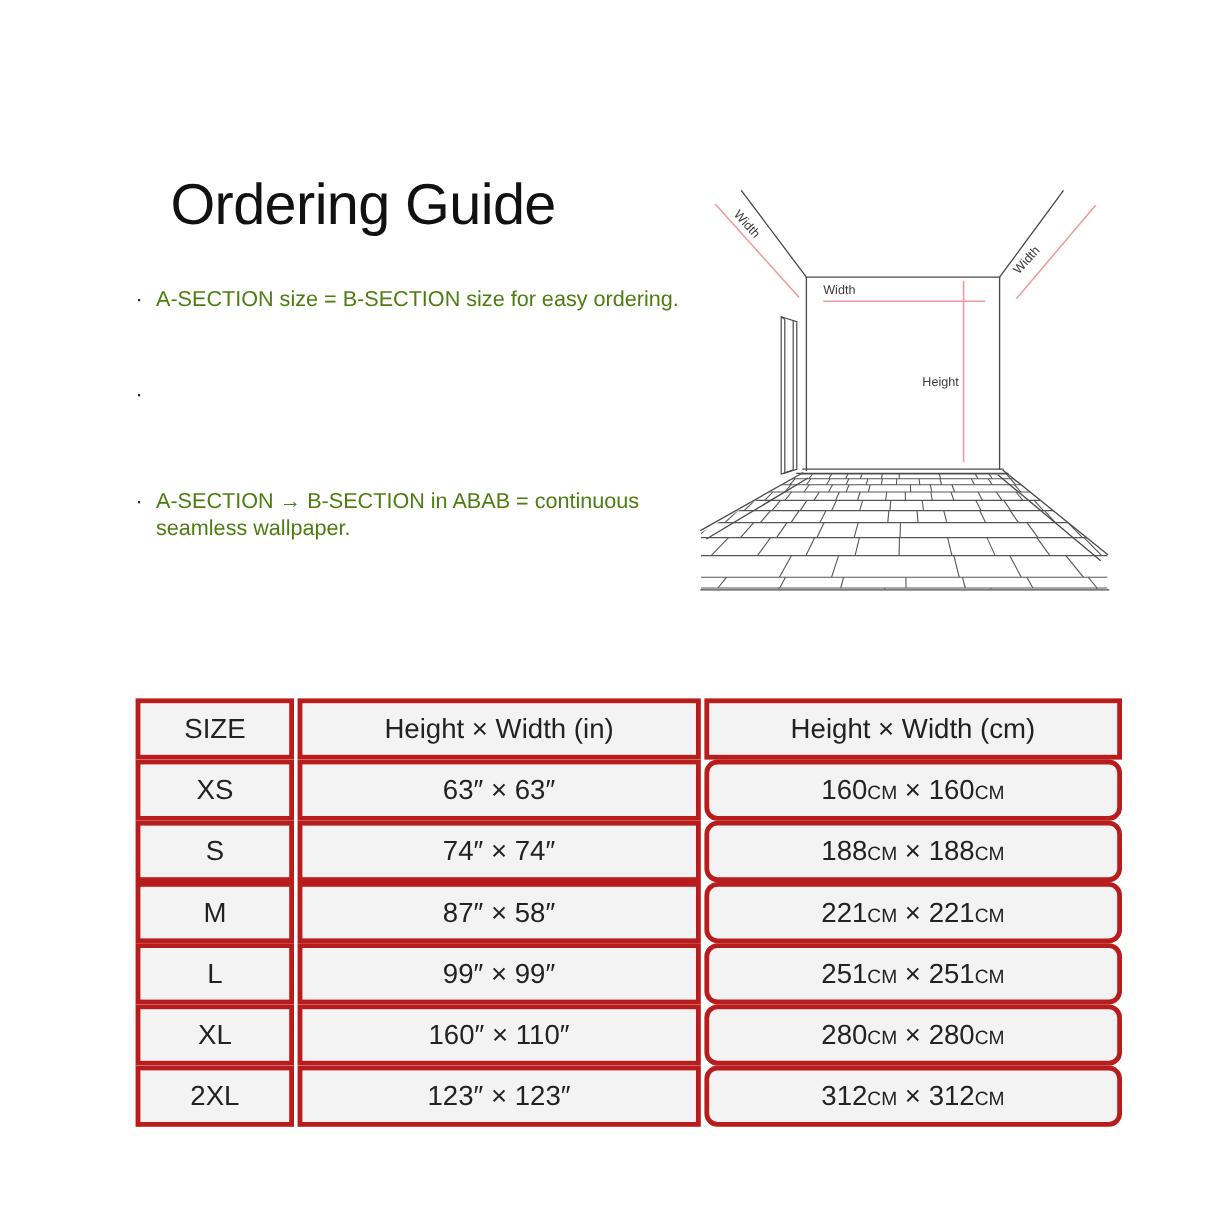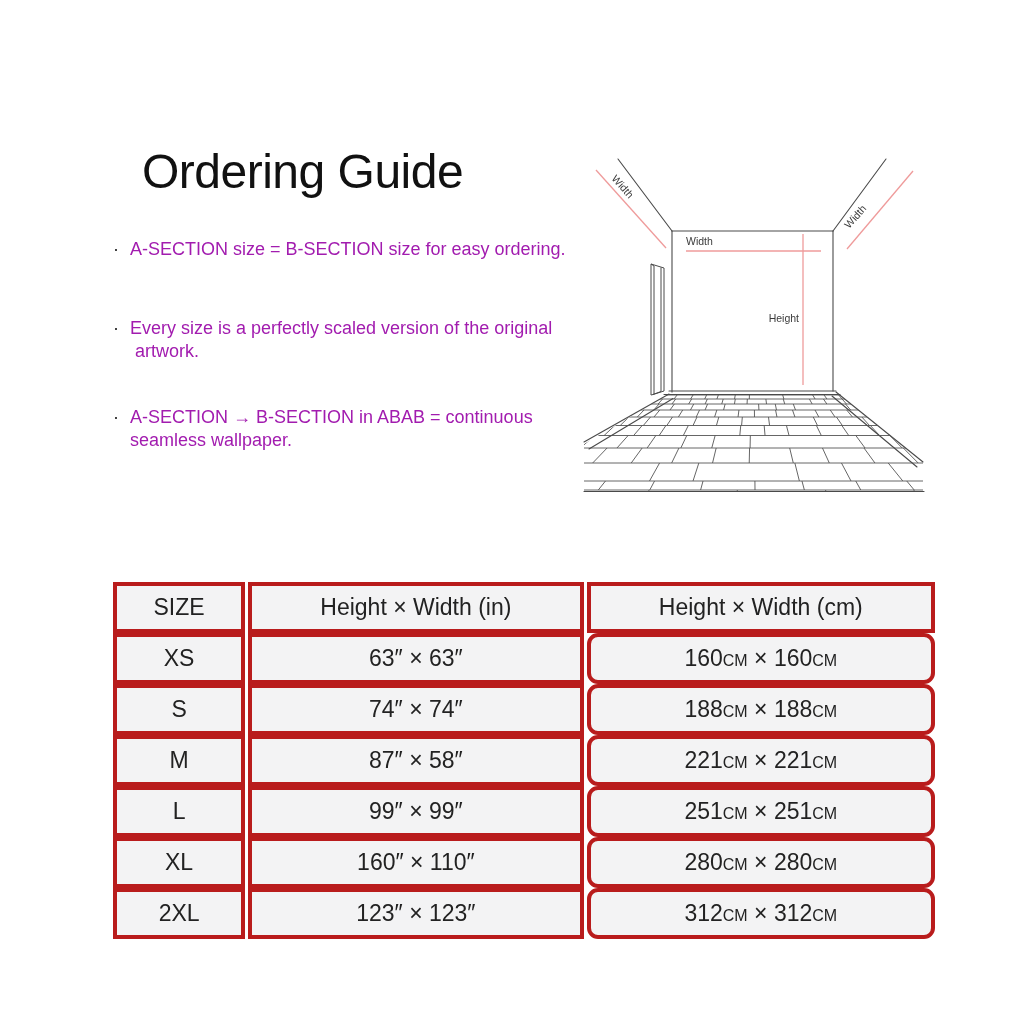--- a/index.html
+++ b/index.html
@@ -6,21 +6,21 @@
   body{
     width:1024px;height:1024px;position:relative;background:#ffffff;
     font-family:"Liberation Sans", sans-serif;color:#1c1c1c;overflow:hidden;
   }
   .page-title{
     position:absolute;left:128px;top:112px;
     font-size:48px;font-weight:500;letter-spacing:-0.5px;color:#111;margin-left:14px;
   }
   .bullet{position:absolute;left:113px;width:480px;display:flex;}
   .bullet .dot{font-size:18px;line-height:23px;width:17px;color:#222;}
-  .bullet .txt{font-size:18px;line-height:23px;color:#a21caf;white-space:pre-wrap;}
+  .bullet .txt{font-size:18px;line-height:23px;color:#4d7c0f;white-space:pre-wrap;}
   .bullet1{top:238px;}
   .bullet2{top:317px;}
   .bullet3{top:406px;}
 
   .room{position:absolute;left:575px;top:130px;width:400px;height:400px;}
   .room line,.room path,.room polyline{vector-effect:non-scaling-stroke;}
   .room text{font-size:10.5px;fill:#3a3a3a;}
 
   .size-table-wrap{position:absolute;left:110px;top:582px;width:828px;}
   table.size-table{
@@ -40,22 +40,20 @@
 <body>
 
 <h1 class="page-title">Ordering Guide</h1>
 
 <div class="bullet bullet1">
   <span class="dot">·</span>
   <span class="txt">A-SECTION size = B-SECTION size for easy ordering.</span>
 </div>
 <div class="bullet bullet2">
   <span class="dot">·</span>
-  <span class="txt">Every size is a perfectly scaled version of the original
- artwork.</span>
 </div>
 <div class="bullet bullet3">
   <span class="dot">·</span>
   <span class="txt">A-SECTION → B-SECTION in ABAB = continuous
 seamless wallpaper.</span>
 </div>
 
 <svg id="room-svg" class="room" viewBox="575 130 400 400">
   <defs>
     <clipPath id="floorClip">

